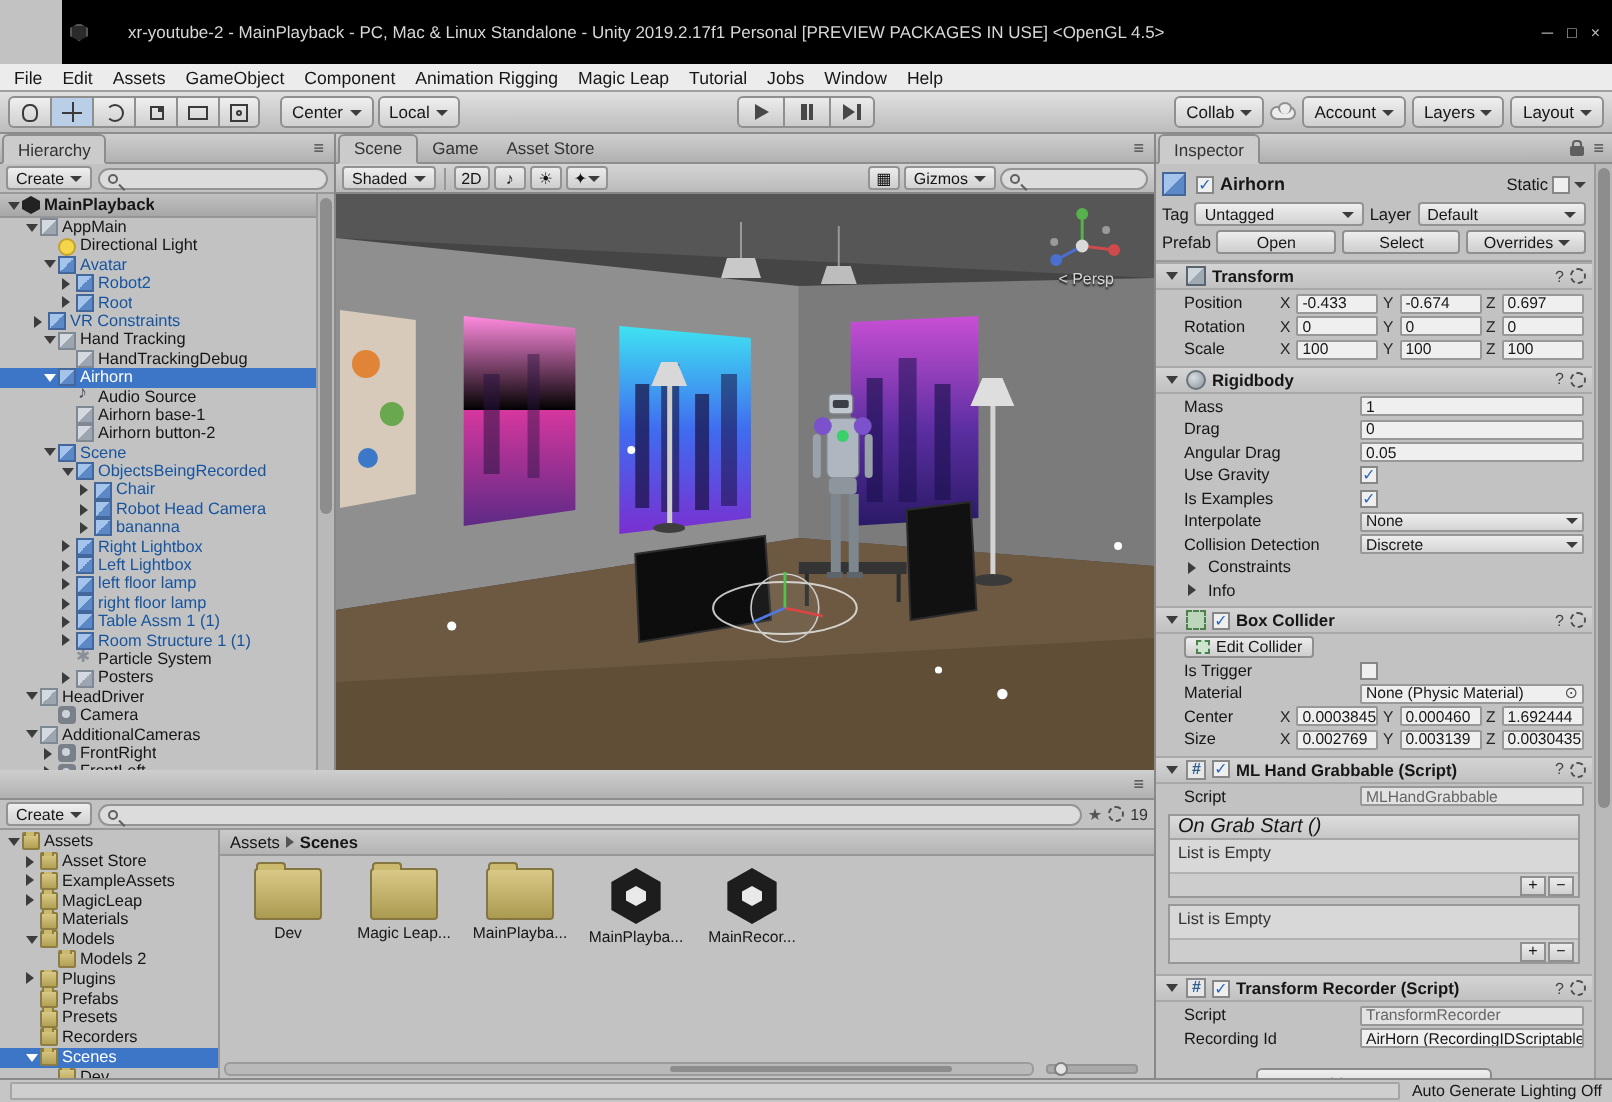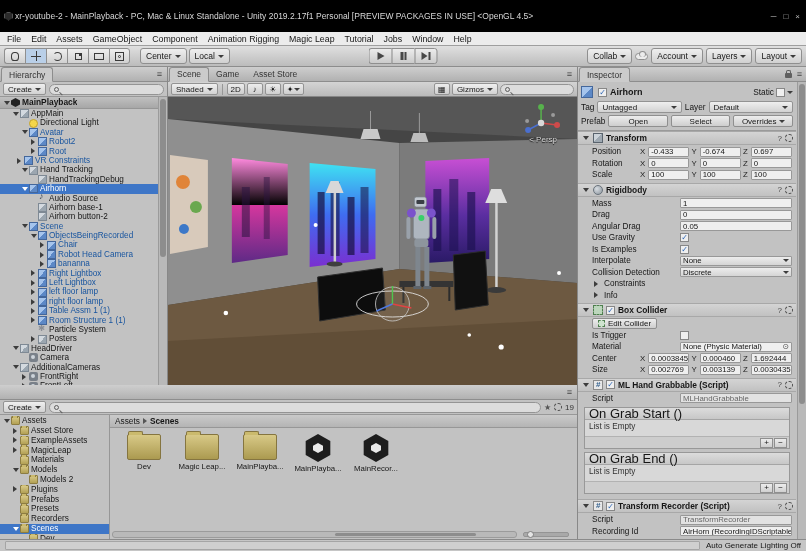--- a/index.html
+++ b/index.html
@@ -1,21 +1,21 @@
 <!DOCTYPE html>
 <html><head>
 <meta charset="utf-8">
 <style>
 *{margin:0;padding:0;box-sizing:border-box;}
 html,body{width:806px;height:551px;overflow:hidden;}
 body{font-family:"Liberation Sans","DejaVu Sans",sans-serif;font-size:9px;color:#161616;background:#c2c2c2;cursor:default;}
 .app{position:absolute;inset:0;display:flex;flex-direction:column;width:806px;height:551px;}
 
 
-.titlebar{height:14px;background:#000;color:#d8d8d8;display:flex;align-items:center;gap:2px;padding:16px 4px;font-size:8.5px;flex:0 0 auto;white-space:nowrap;overflow:hidden;}
+.titlebar{height:14px;background:#000;color:#d8d8d8;display:flex;align-items:center;gap:20px;padding:16px 4px;font-size:8.5px;flex:0 0 auto;white-space:nowrap;overflow:hidden;margin-left:31px;}
 .unity-logo{width:9px;height:9px;background:#2b2b2b;border:1px solid #555;flex:0 0 auto;clip-path:polygon(50% 0,100% 28%,100% 72%,50% 100%,0 72%,0 28%);}
 .winbtns{margin-left:auto;display:flex;gap:7px;color:#bbb;font-size:8px;flex:0 0 auto;padding-right:2px;}
 .menubar{height:14px;background:#ececec;border-bottom:1px solid #9f9f9f;display:flex;align-items:center;padding:0 2px;flex:0 0 auto;}
 .menu-item{padding:0 5px;font-size:8.8px;}
 .toolbar{height:21px;background:linear-gradient(#e0e0e0,#bcbcbc);border-bottom:1px solid #8d8d8d;display:flex;align-items:center;padding:0 4px;gap:2px;flex:0 0 auto;position:relative;}
 .toolgrp{display:flex;}
 .toolbtn{width:21px;height:16px;border:1px solid #8f8f8f;border-right:none;background:linear-gradient(#efefef,#d0d0d0);display:flex;align-items:center;justify-content:center;}
 .toolbtn:first-child{border-radius:3px 0 0 3px;}
 .toolbtn:last-child{border-right:1px solid #8f8f8f;border-radius:0 3px 3px 0;}
 .toolbtn.active{background:#b9cfe8;}
@@ -142,21 +142,21 @@
 .ilabel.vl{width:46px;flex:0 0 46px;}
 .axis{font-size:7.8px;color:#222;margin-right:1px;}
 .ifield{flex:1;min-width:0;height:10px;background:#efefef;border:1px solid #989898;border-radius:1px;padding:0 2px;display:inline-flex;align-items:center;font-size:7.8px;white-space:nowrap;overflow:hidden;}
 .ifield.dd{justify-content:space-between;background:linear-gradient(#ededed,#d5d5d5);}
 .ifield.script{color:#666;background:#e2e2e2;}
 .objpick{margin-left:auto;color:#555;font-size:8px;}
 .fold{gap:3px;}
 .editbtn{height:11px;border:1px solid #8f8f8f;border-radius:2px;background:linear-gradient(#ededed,#cecece);display:inline-flex;align-items:center;gap:3px;padding:0 5px;font-size:8px;}
 .editicon{width:7px;height:7px;border:1px dashed #4e7f4e;background:#cfe4cf;}
 .event{margin:3px 6px;border:1px solid #989898;background:#cfcfcf;}
-.event-h{height:12px;background:linear-gradient(#dcdcdc,#c7c7c7);border-bottom:1px solid #a5a5a5;display:flex;align-items:center;padding:0 4px;font-size:13px;}
+.event-h{height:12px;background:linear-gradient(#dcdcdc,#c7c7c7);border-bottom:1px solid #a5a5a5;display:flex;align-items:center;padding:0 4px;font-size:10px;font-style:italic;}
 .event-b{height:16px;background:#d8d8d8;padding:2px 4px;font-size:8.2px;color:#333;}
 .event-f{height:12px;display:flex;justify-content:flex-end;align-items:center;gap:1px;background:#cdcdcd;border-top:1px solid #b2b2b2;padding:0 2px;}
 .pm{width:13px;height:10px;border:1px solid #8f8f8f;background:linear-gradient(#ececec,#d0d0d0);display:inline-flex;align-items:center;justify-content:center;font-size:8px;line-height:8px;}
 .addcomp{width:118px;height:15px;margin:7px auto;border:1px solid #8a8a8a;border-radius:3px;background:linear-gradient(#efefef,#cdcdcd);display:flex;align-items:center;justify-content:center;font-size:8.4px;}
 .lock{width:7px;height:5px;background:#5f5f5f;position:relative;border-radius:1px;margin-top:3px;}
 .lock::before{content:"";position:absolute;top:-3px;left:1px;width:3px;height:3px;border:1px solid #5f5f5f;border-bottom:none;border-radius:2px 2px 0 0;}
 
 
 .statusbar{height:12px;flex:0 0 12px;background:#c6c6c6;border-top:1px solid #8a8a8a;display:flex;align-items:center;gap:6px;padding:0 5px;font-size:8px;}
 .statusmsg{flex:1;height:9px;background:#cfcfcf;border:1px solid #a5a5a5;border-radius:1px;}
@@ -912,21 +912,20 @@
                 </div>
                 <div class="event">
         <div class="event-h">On Grab Start ()</div>
         <div class="event-b">List is Empty</div>
         <div class="event-f">
                     <span class="pm">+</span>
                     <span class="pm">−</span>
                   </div>
       </div>
                 <div class="event">
-        <div class="event-h">On Grab End ()</div>
         <div class="event-b">List is Empty</div>
         <div class="event-f">
                     <span class="pm">+</span>
                     <span class="pm">−</span>
                   </div>
       </div>
               </div>
    </div>
             <div class="component">
      <div class="comp-header">

